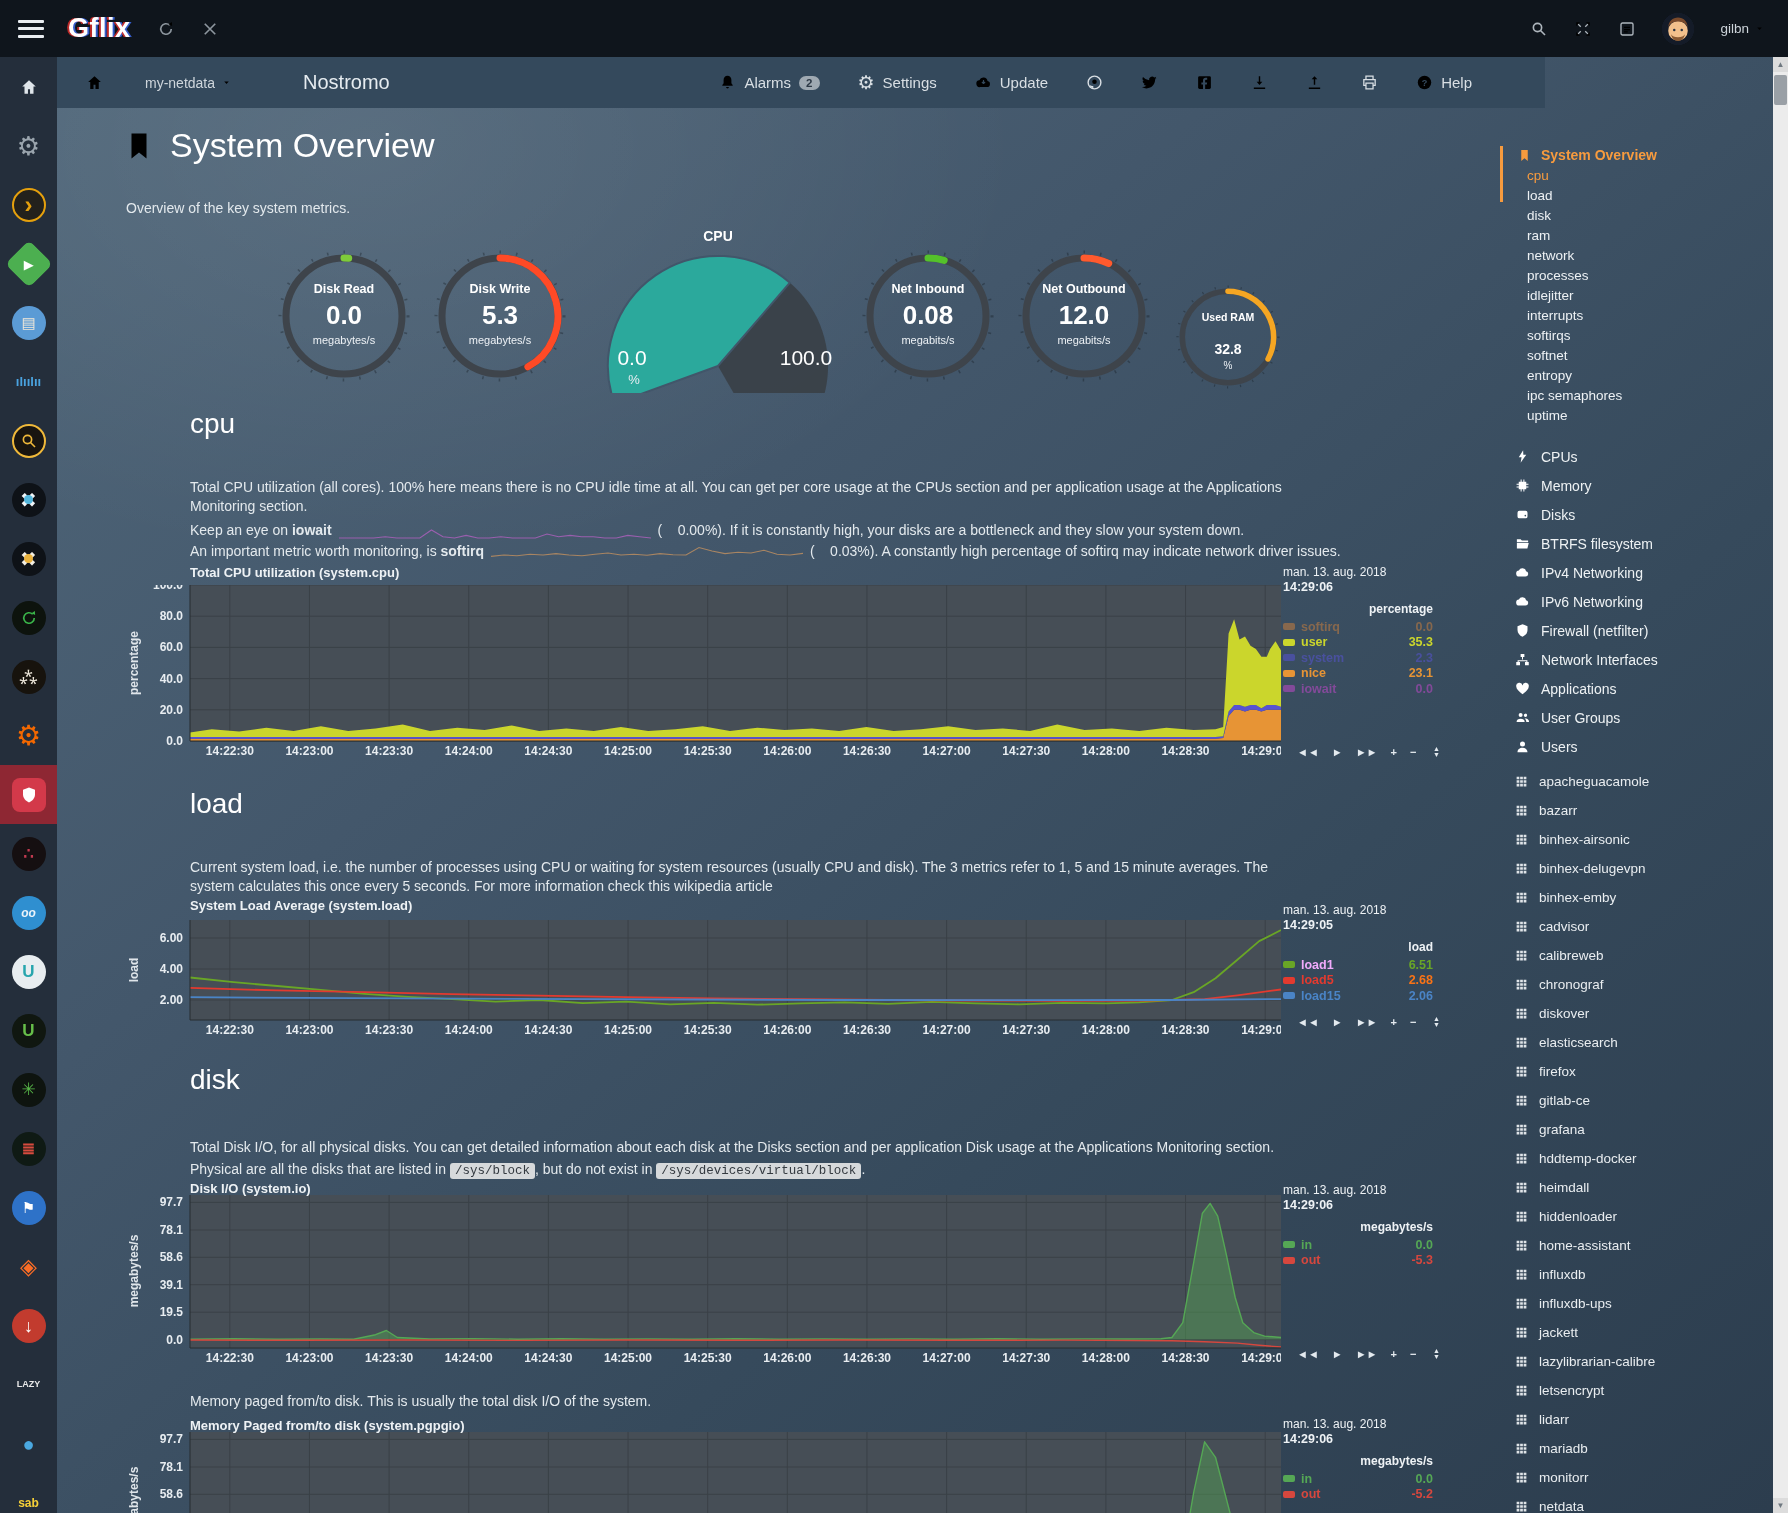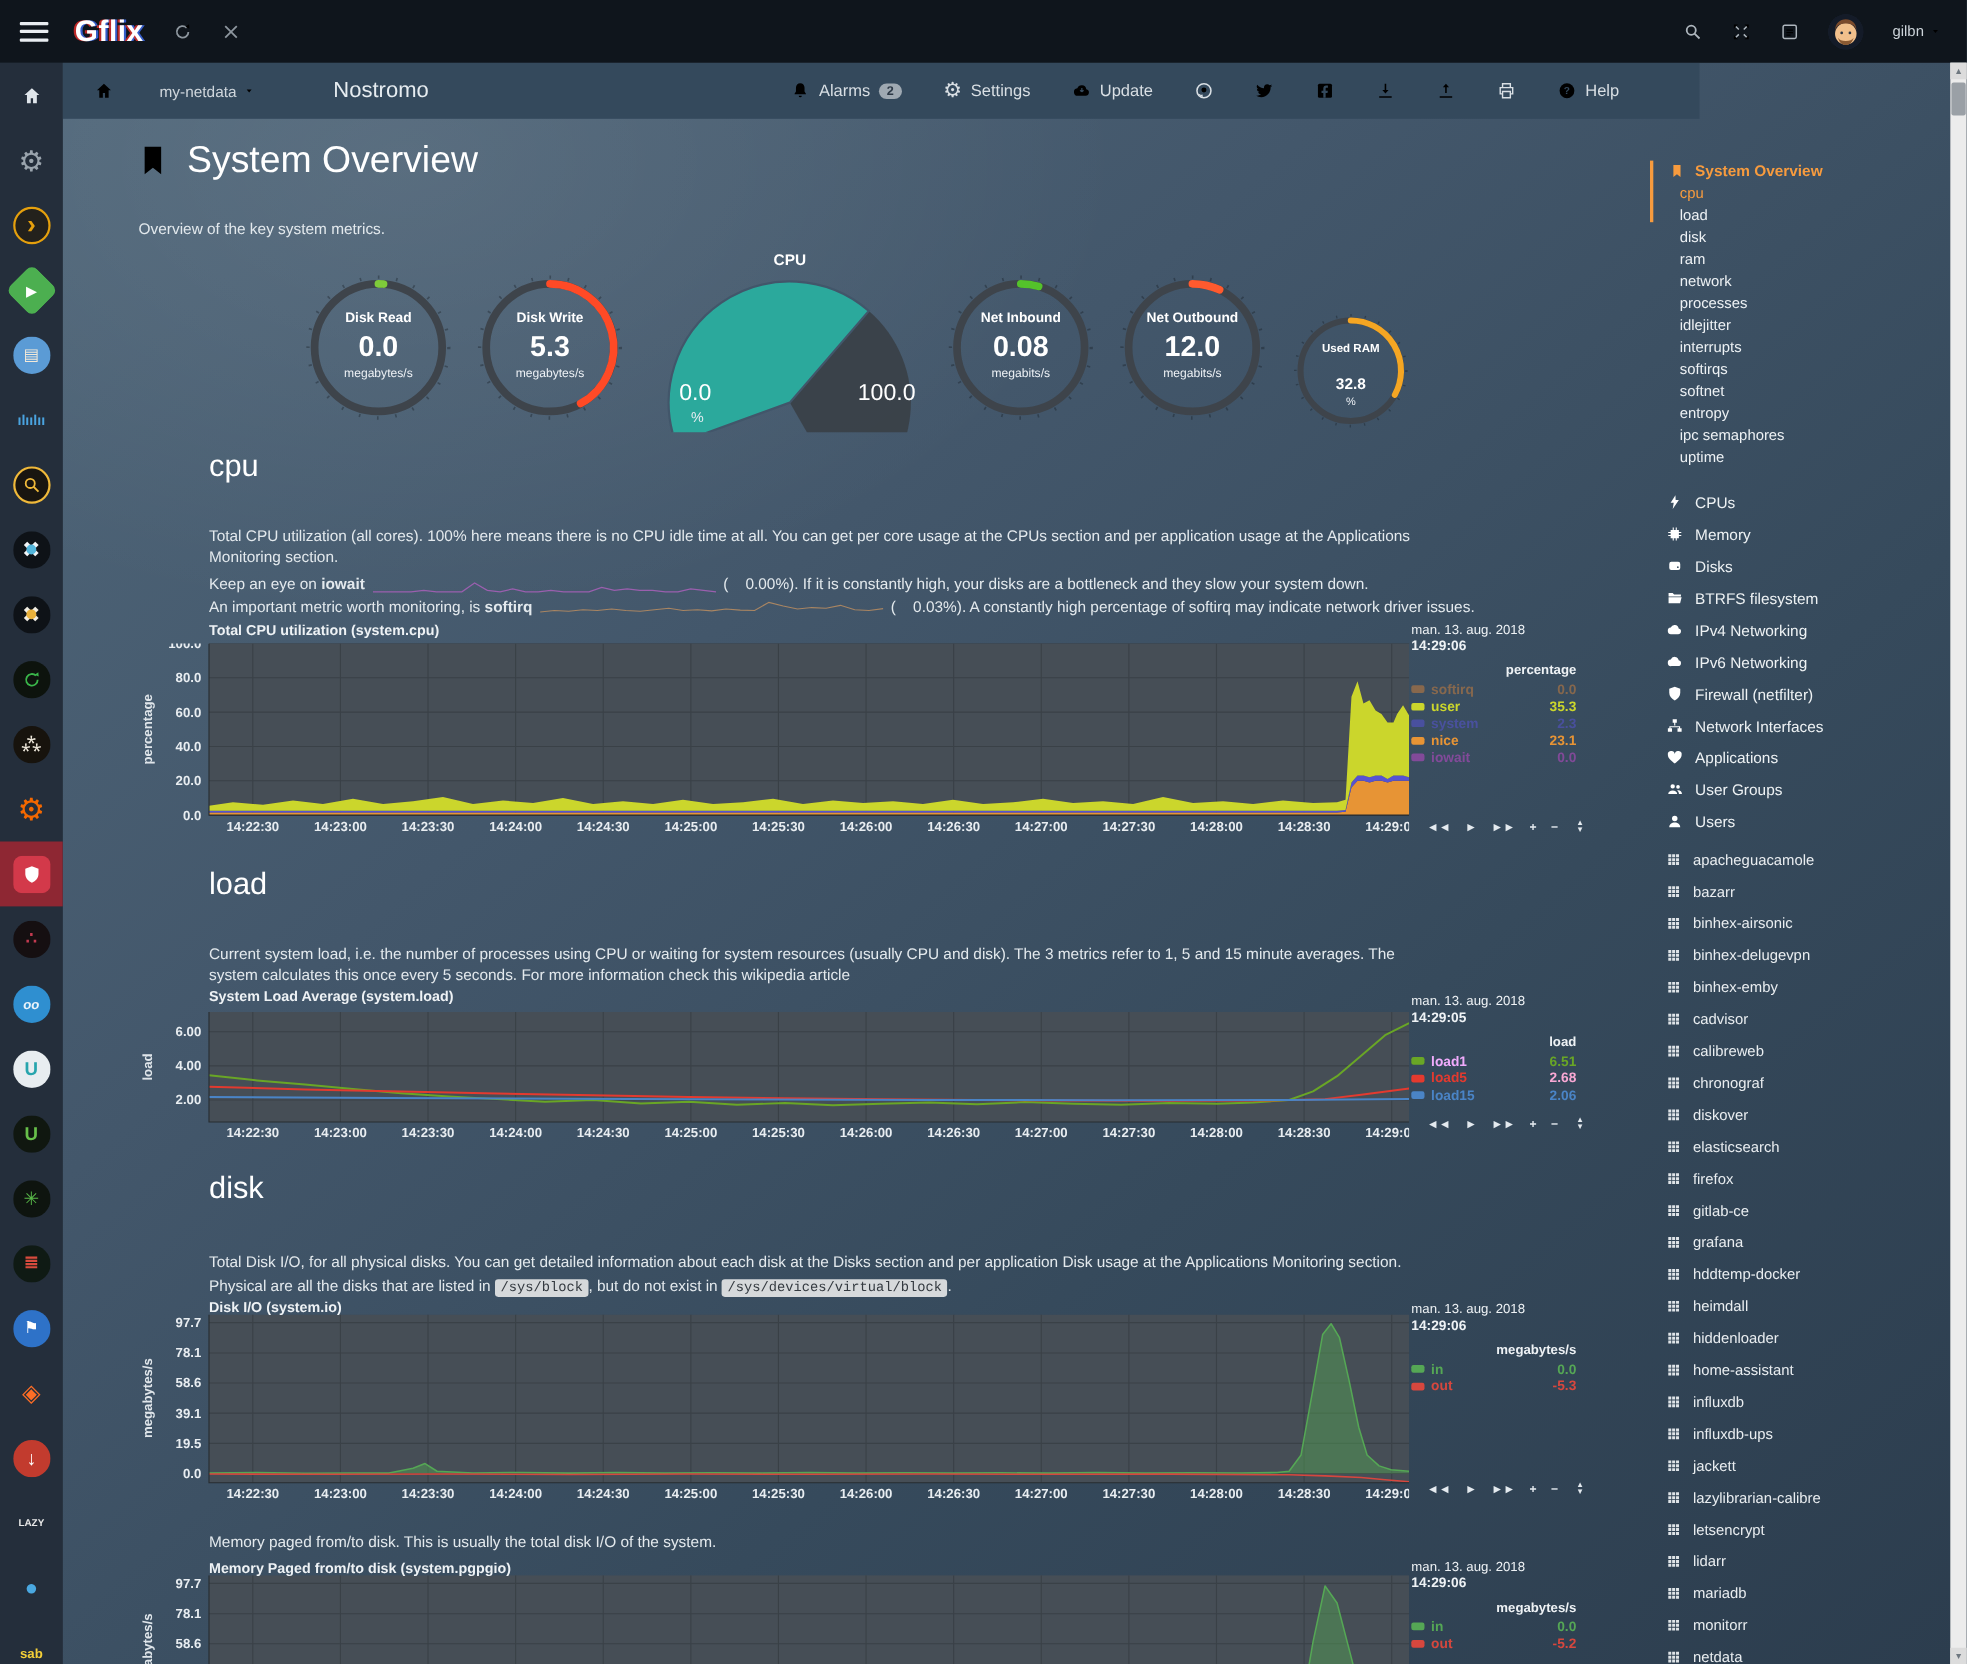--- a/index.html
+++ b/index.html
@@ -749,21 +749,21 @@
   <div>
 
   <div class="lg-row">
         <span class="sw" style="background: rgb(105, 166, 38);"></span>
         <span style="color: #f0abfc;">load1</span>
         <span class="lg-val" style="color: rgb(105, 166, 38);">6.51</span>
       </div>
       <div class="lg-row">
         <span class="sw" style="background: rgb(227, 58, 47);"></span>
         <span style="color: rgb(227, 58, 47);">load5</span>
-        <span class="lg-val" style="color: #f9a8d4;">2.68</span>
+        <span class="lg-val" style="color: #f97316;">2.68</span>
       </div>
       <div class="lg-row">
         <span class="sw" style="background: rgb(74, 132, 198);"></span>
         <span style="color: rgb(74, 132, 198);">load15</span>
         <span class="lg-val" style="color: rgb(74, 132, 198);">2.06</span>
       </div>
     </div>
 </div>
 <div class="ctrl" style="top:1016px">
   <span>◄◄</span>

